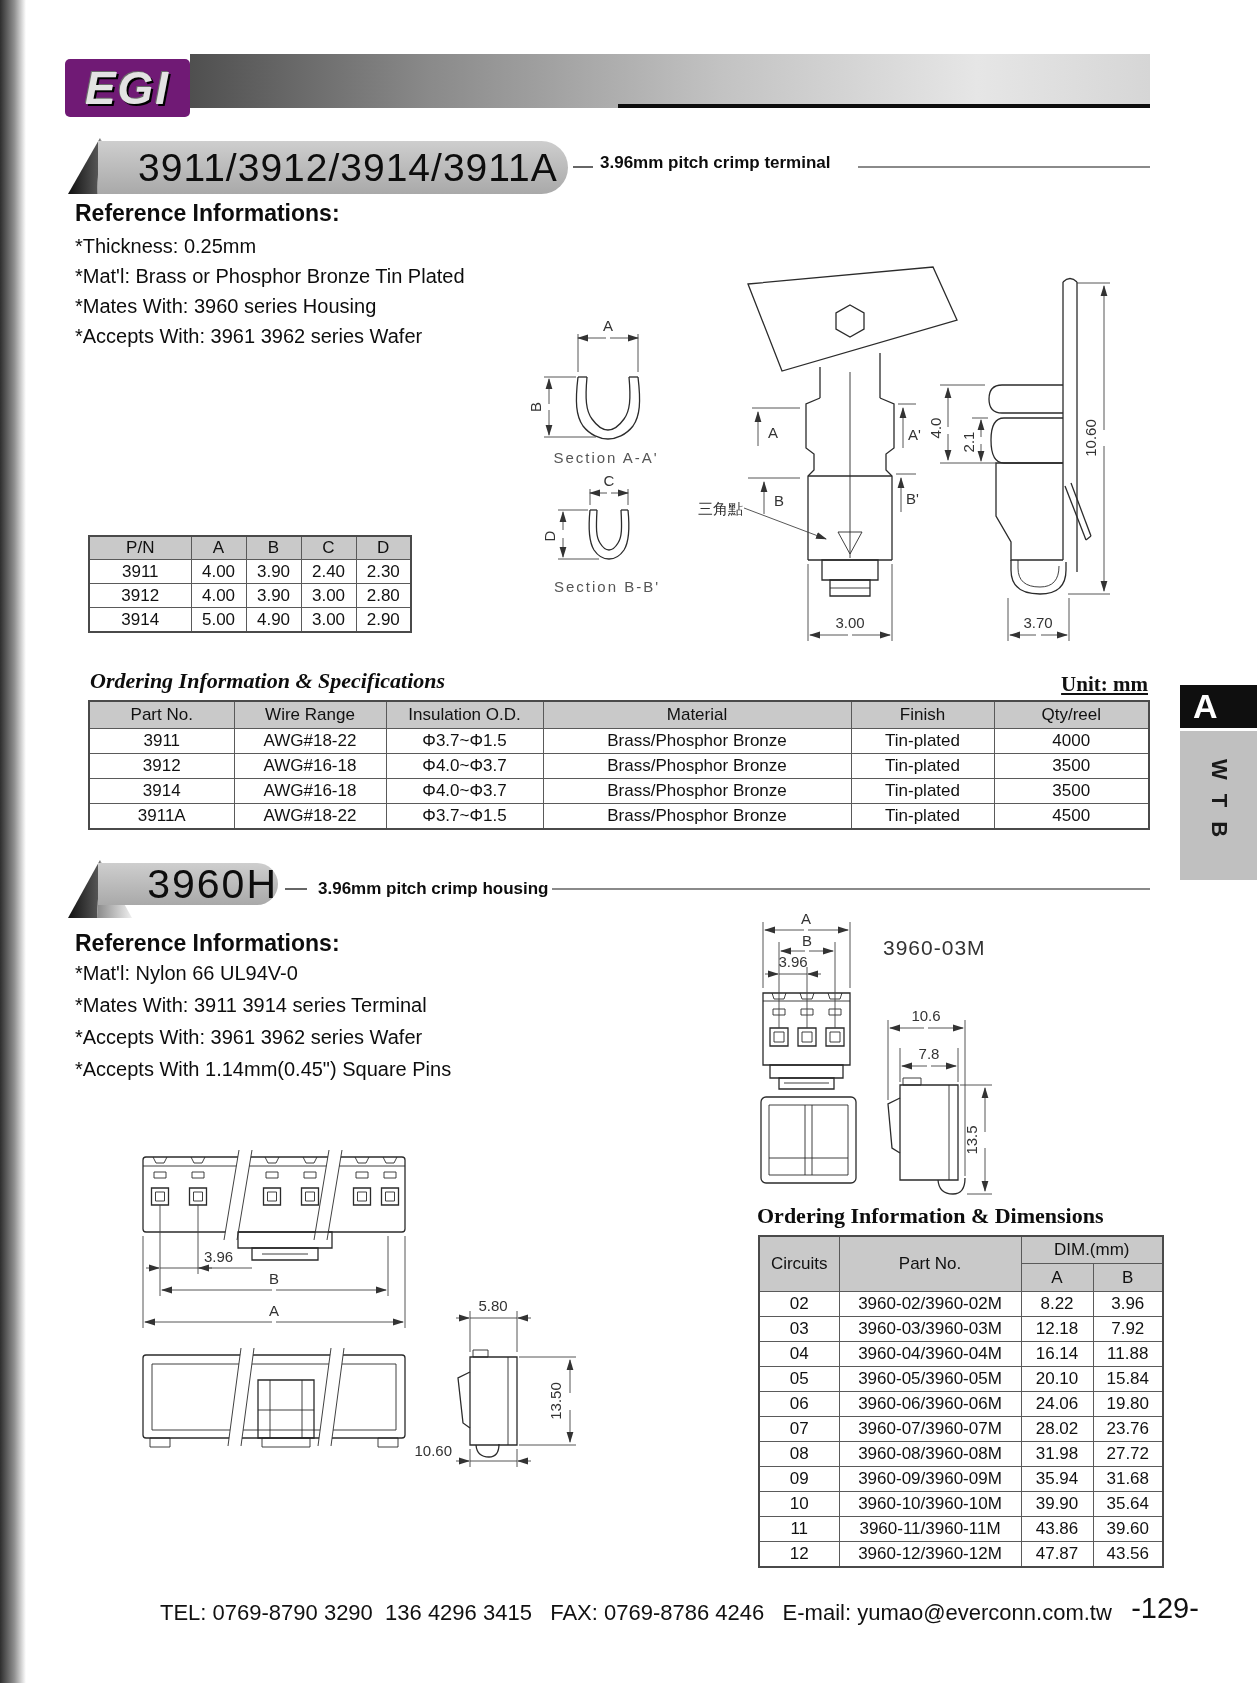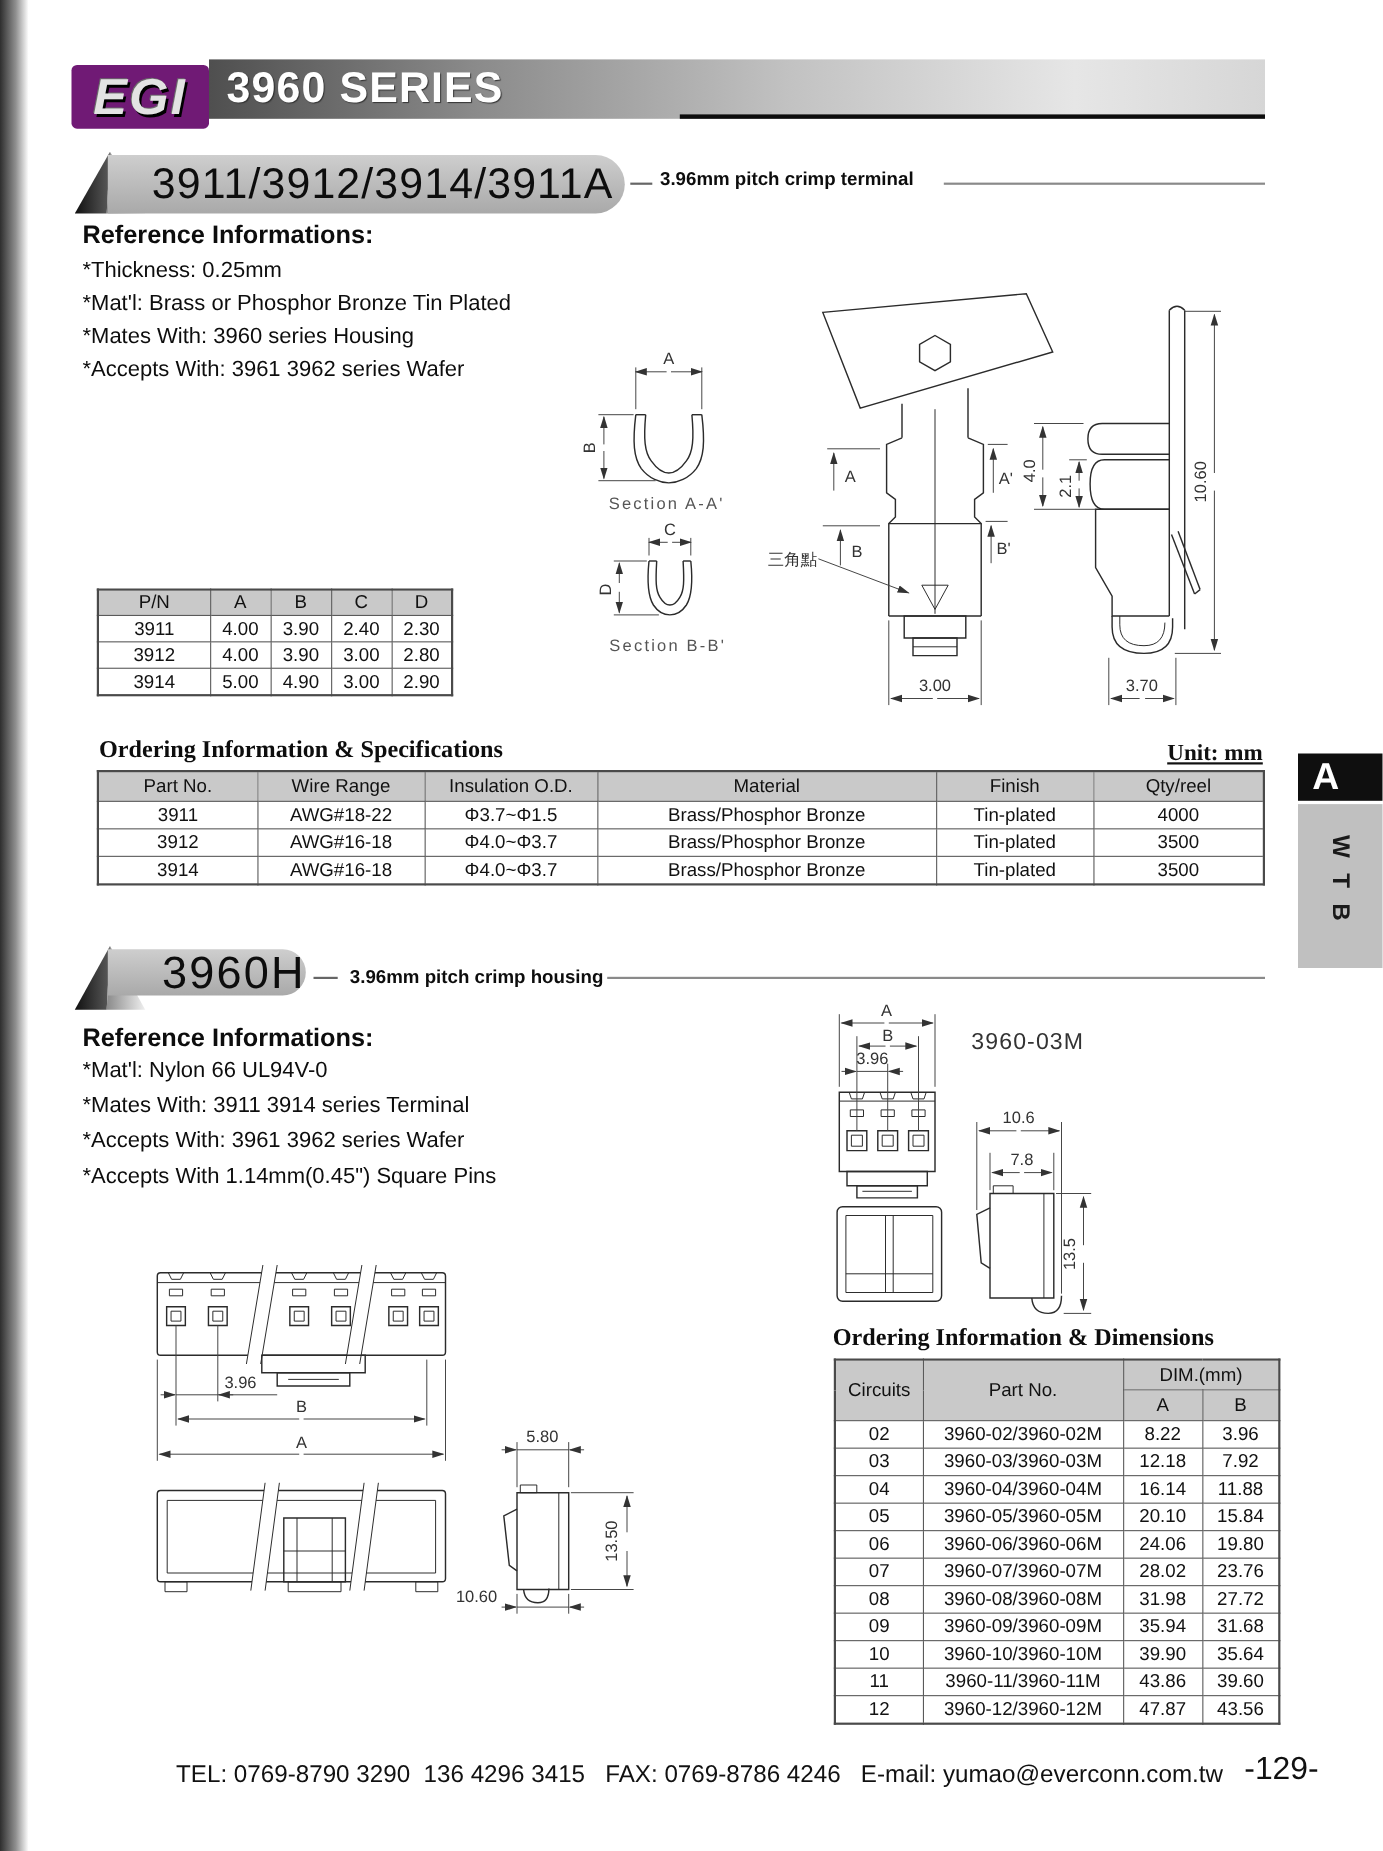--- a/index.html
+++ b/index.html
@@ -79,21 +79,20 @@
 </style>
 </head>
 <body>
 
 <div class="abs left-strip"></div>
 
 <div class="abs logo-box">
   <span class="logo-text">EGI</span>
 </div>
 <div class="abs header-bar">
-  <span class="series-title">3960 SERIES</span>
 </div>
 <div class="abs header-underline"></div>
 
 <svg class="abs" style="left:62px;top:136px;" width="76" height="60">
   <defs>
     <linearGradient id="triDark" x1="0" y1="0" x2="1" y2="0">
       <stop offset="0" stop-color="#101010"></stop>
         <stop offset="1" stop-color="#5a5a5a"></stop>
     </linearGradient>
     <linearGradient id="triLight" x1="0" y1="0" x2="1" y2="0">
@@ -264,21 +263,21 @@
     <line class="dim" x1="1104" y1="446" x2="1104" y2="591" marker-end="url(#arA)"></line>
     <text x="1096" y="438" text-anchor="middle" transform="rotate(-90 1096 438)">10.60</text>
     <line class="dim" x1="1008" y1="598" x2="1008" y2="641"></line>
     <line class="dim" x1="1069" y1="598" x2="1069" y2="641"></line>
     <line class="dim" x1="1036" y1="635" x2="1010" y2="635" marker-end="url(#arA)"></line>
     <line class="dim" x1="1041" y1="635" x2="1067" y2="635" marker-end="url(#arA)"></line>
     <text x="1038" y="628" text-anchor="middle">3.70</text>
   </g>
 </svg>
 
-<div class="abs serif-title" style="left:90px;top:668px;">Ordering Information &amp; Specifications</div>
+<div class="abs serif-title" style="left:90px;top:668px;font-style:italic;">Ordering Information &amp; Specifications</div>
 <div class="abs unit-label" style="left:950px;top:672px;width:198px;">Unit: mm</div>
 <table class="tbl spec-table">
   <colgroup>
       <col style="width:145px">
       <col style="width:152px">
       <col style="width:157px">
       <col style="width:308px">
       <col style="width:143px">
       <col style="width:155px">
     </colgroup>
@@ -309,20 +308,28 @@
         <td>Tin-plated</td>
         <td>3500</td>
       </tr>
       <tr>
         <td>3914</td>
         <td>AWG#16-18</td>
         <td>Φ4.0~Φ3.7</td>
         <td>Brass/Phosphor Bronze</td>
         <td>Tin-plated</td>
         <td>3500</td>
+      </tr>
+      <tr>
+        <td>3911A</td>
+        <td>AWG#18-22</td>
+        <td>Φ3.7~Φ1.5</td>
+        <td>Brass/Phosphor Bronze</td>
+        <td>Tin-plated</td>
+        <td>4500</td>
       </tr>
     </tbody>
 </table>
 
 <div class="abs side-tab">
   <span>A</span>
 </div>
 <div class="abs side-bar">
   <span>WTB</span>
 </div>

